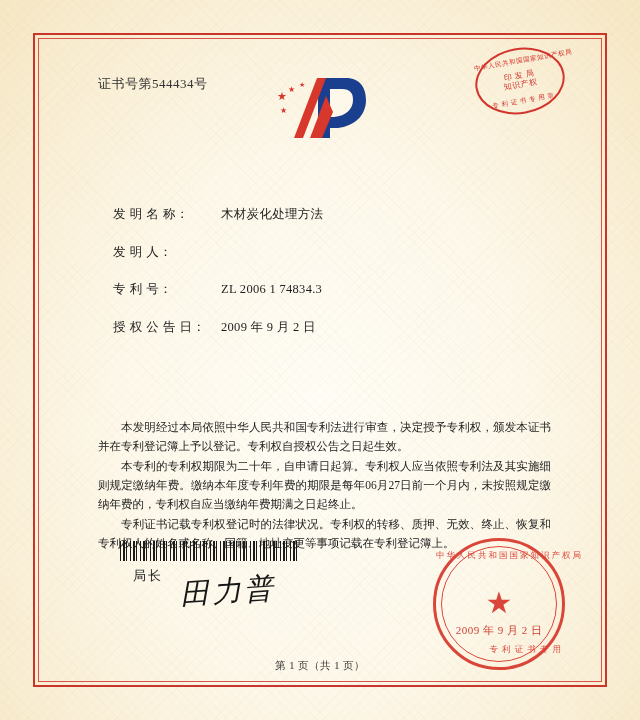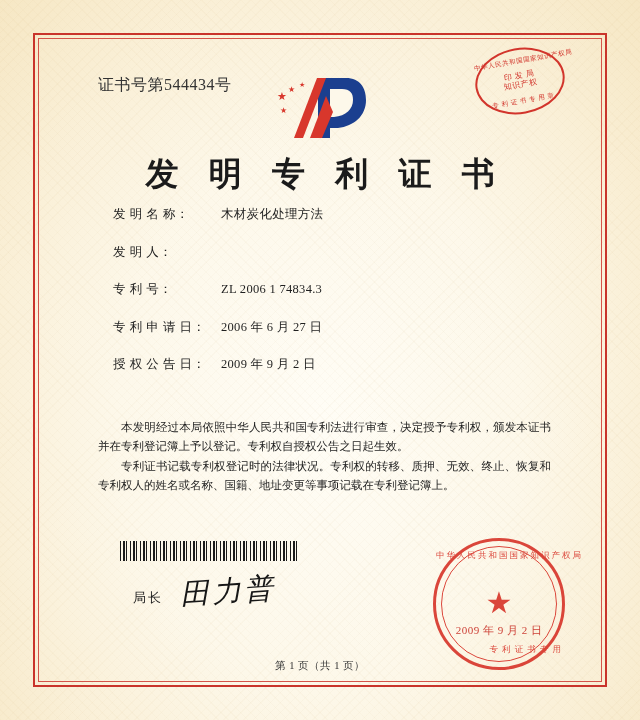--- a/index.html
+++ b/index.html
@@ -49,21 +49,21 @@
     right: 38px;
     bottom: 38px;
     border: 1px solid #d4544a;
   }
 
   
   .cert-no {
     position: absolute;
     left: 98px;
     top: 75px;
-    font-size: 16px;
+    font-size: 13px;
     letter-spacing: 0.5px;
     color: #333;
     white-space: nowrap;
   }
 
   
   .oval-seal {
     position: absolute;
     right: 75px;
     top: 48px;
@@ -172,21 +172,21 @@
       #1a1a1a 0 1px, transparent 1px 3px,
       #1a1a1a 3px 5px, transparent 5px 6px,
       #1a1a1a 6px 7px, transparent 7px 10px
     );
   }
 
   
   .director {
     position: absolute;
     left: 133px;
-    top: 589px;
+    top: 567px;
     font-size: 13px;
     letter-spacing: 2px;
     color: #1f1f1f;
   }
   .signature {
     position: absolute;
     left: 180px;
     top: 572px;
     font-size: 29px;
     color: #171717;
@@ -292,46 +292,42 @@
       <path d="M34 66 L57 6 L66 6 L43 66 Z" fill="#d8372c"></path>
       <path d="M50 66 L66 24 L73 40 L62 66 Z" fill="#d8372c"></path>
 
       <text x="17" y="28" font-size="11" fill="#d8372c" font-family="DejaVu Sans, sans-serif">★</text>
       <text x="28" y="20" font-size="8" fill="#d8372c" font-family="DejaVu Sans, sans-serif">★</text>
       <text x="39" y="15" font-size="7" fill="#d8372c" font-family="DejaVu Sans, sans-serif">★</text>
       <text x="20" y="41" font-size="8" fill="#d8372c" font-family="DejaVu Sans, sans-serif">★</text>
     </svg>
   </div>
 
-  <div class="title">发 明 专 利 证 书</div>
 
   <div class="fields">
     <div class="field-row">
       <div class="field-label">发 明 名 称：</div>
       <div class="field-value">木材炭化处理方法</div>
     </div>
     <div class="field-row">
       <div class="field-label">发 明 人：</div>
     </div>
     <div class="field-row">
       <div class="field-label">专 利 号：</div>
       <div class="field-value">ZL 2006 1 74834.3</div>
     </div>
     <div class="field-row">
-      <div class="field-label">专 利 申 请 日：</div>
-      <div class="field-value">2006 年 6 月 27 日</div>
-    </div>
-    <div class="field-row">
       <div class="field-label">授 权 公 告 日：</div>
       <div class="field-value">2009 年 9 月 2 日</div>
     </div>
   </div>
 
   <div class="body-text">
     <p>本发明经过本局依照中华人民共和国专利法进行审查，决定授予专利权，颁发本证书并在专利登记簿上予以登记。专利权自授权公告之日起生效。</p>
+    <p>本专利的专利权期限为二十年，自申请日起算。专利权人应当依照专利法及其实施细则规定缴纳年费。缴纳本年度专利年费的期限是每年06月27日前一个月内，未按照规定缴纳年费的，专利权自应当缴纳年费期满之日起终止。</p>
     <p>专利证书记载专利权登记时的法律状况。专利权的转移、质押、无效、终止、恢复和专利权人的姓名或名称、国籍、地址变更等事项记载在专利登记簿上。</p>
   </div>
 
   <div class="barcode"></div>
 
   <div class="director">局长</div>
   <div class="signature">田力普</div>
 
   <div class="round-seal">
     <div class="ring"></div>

